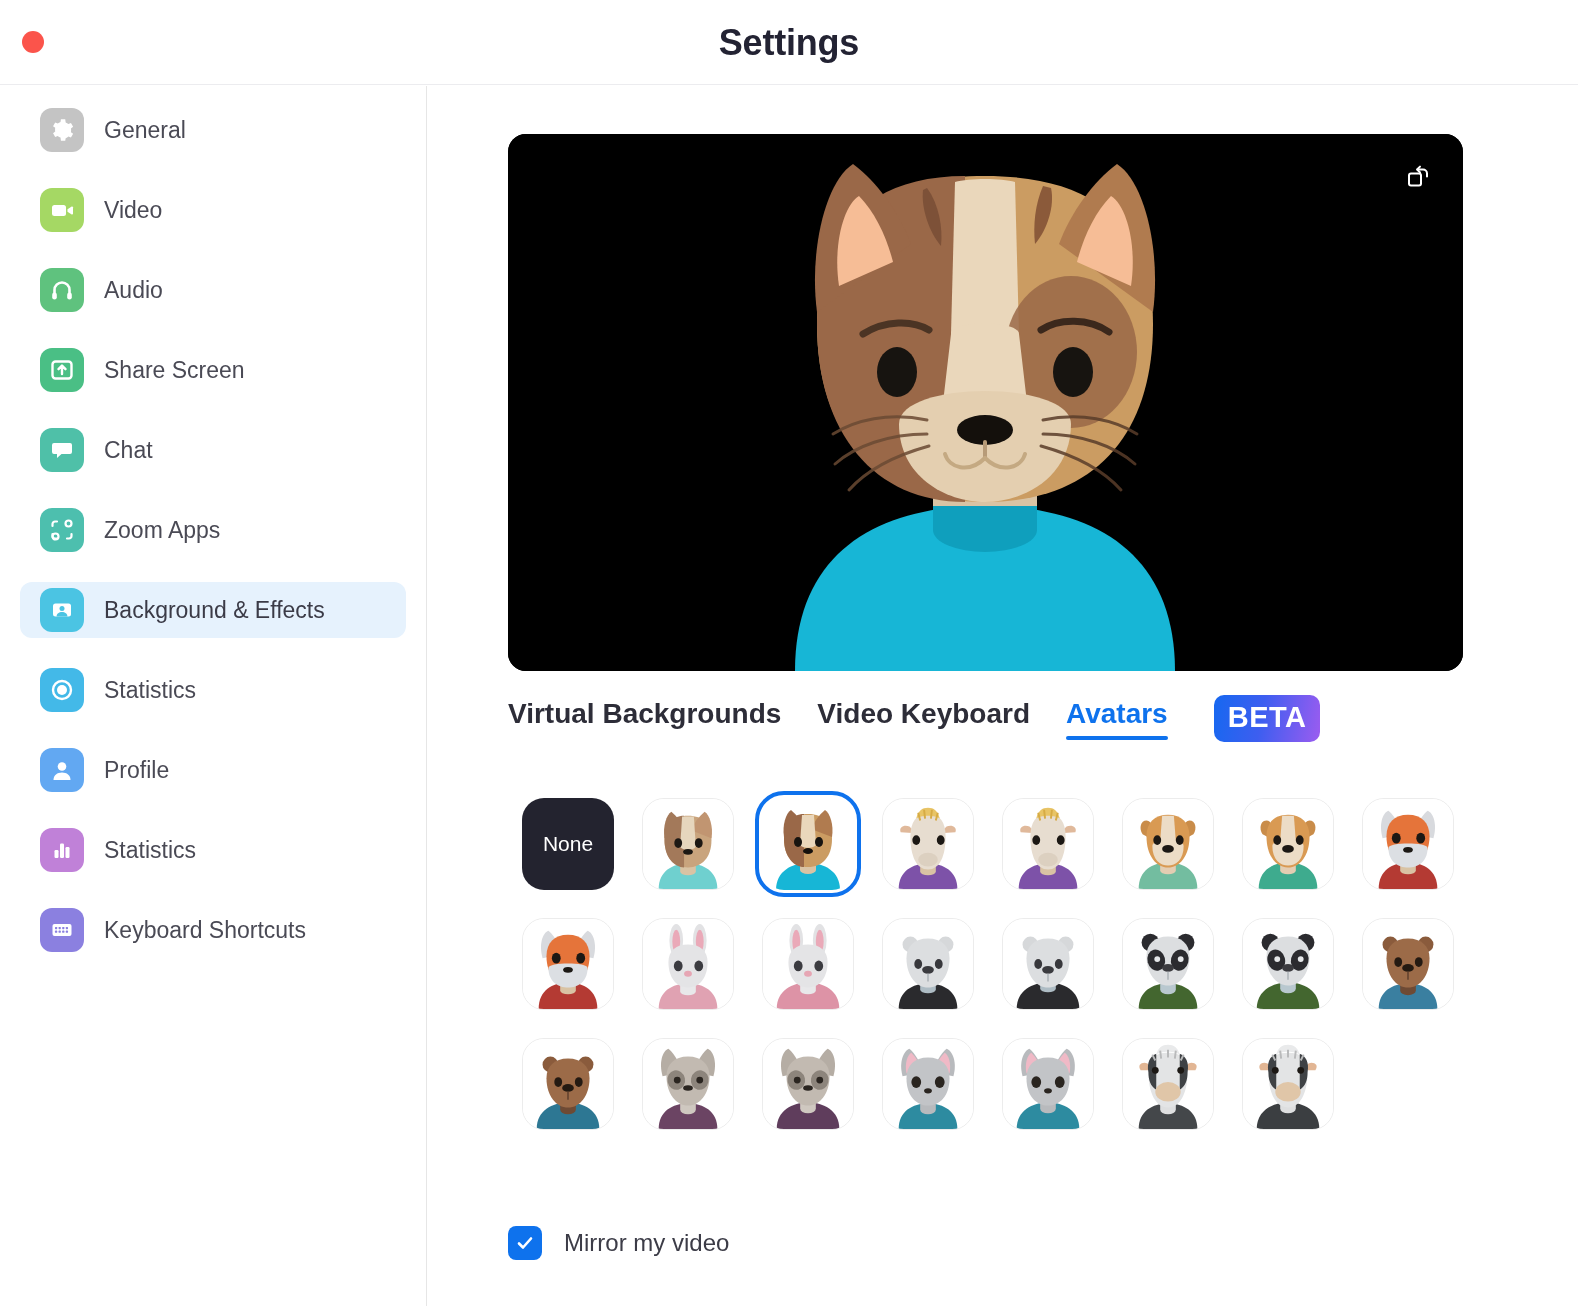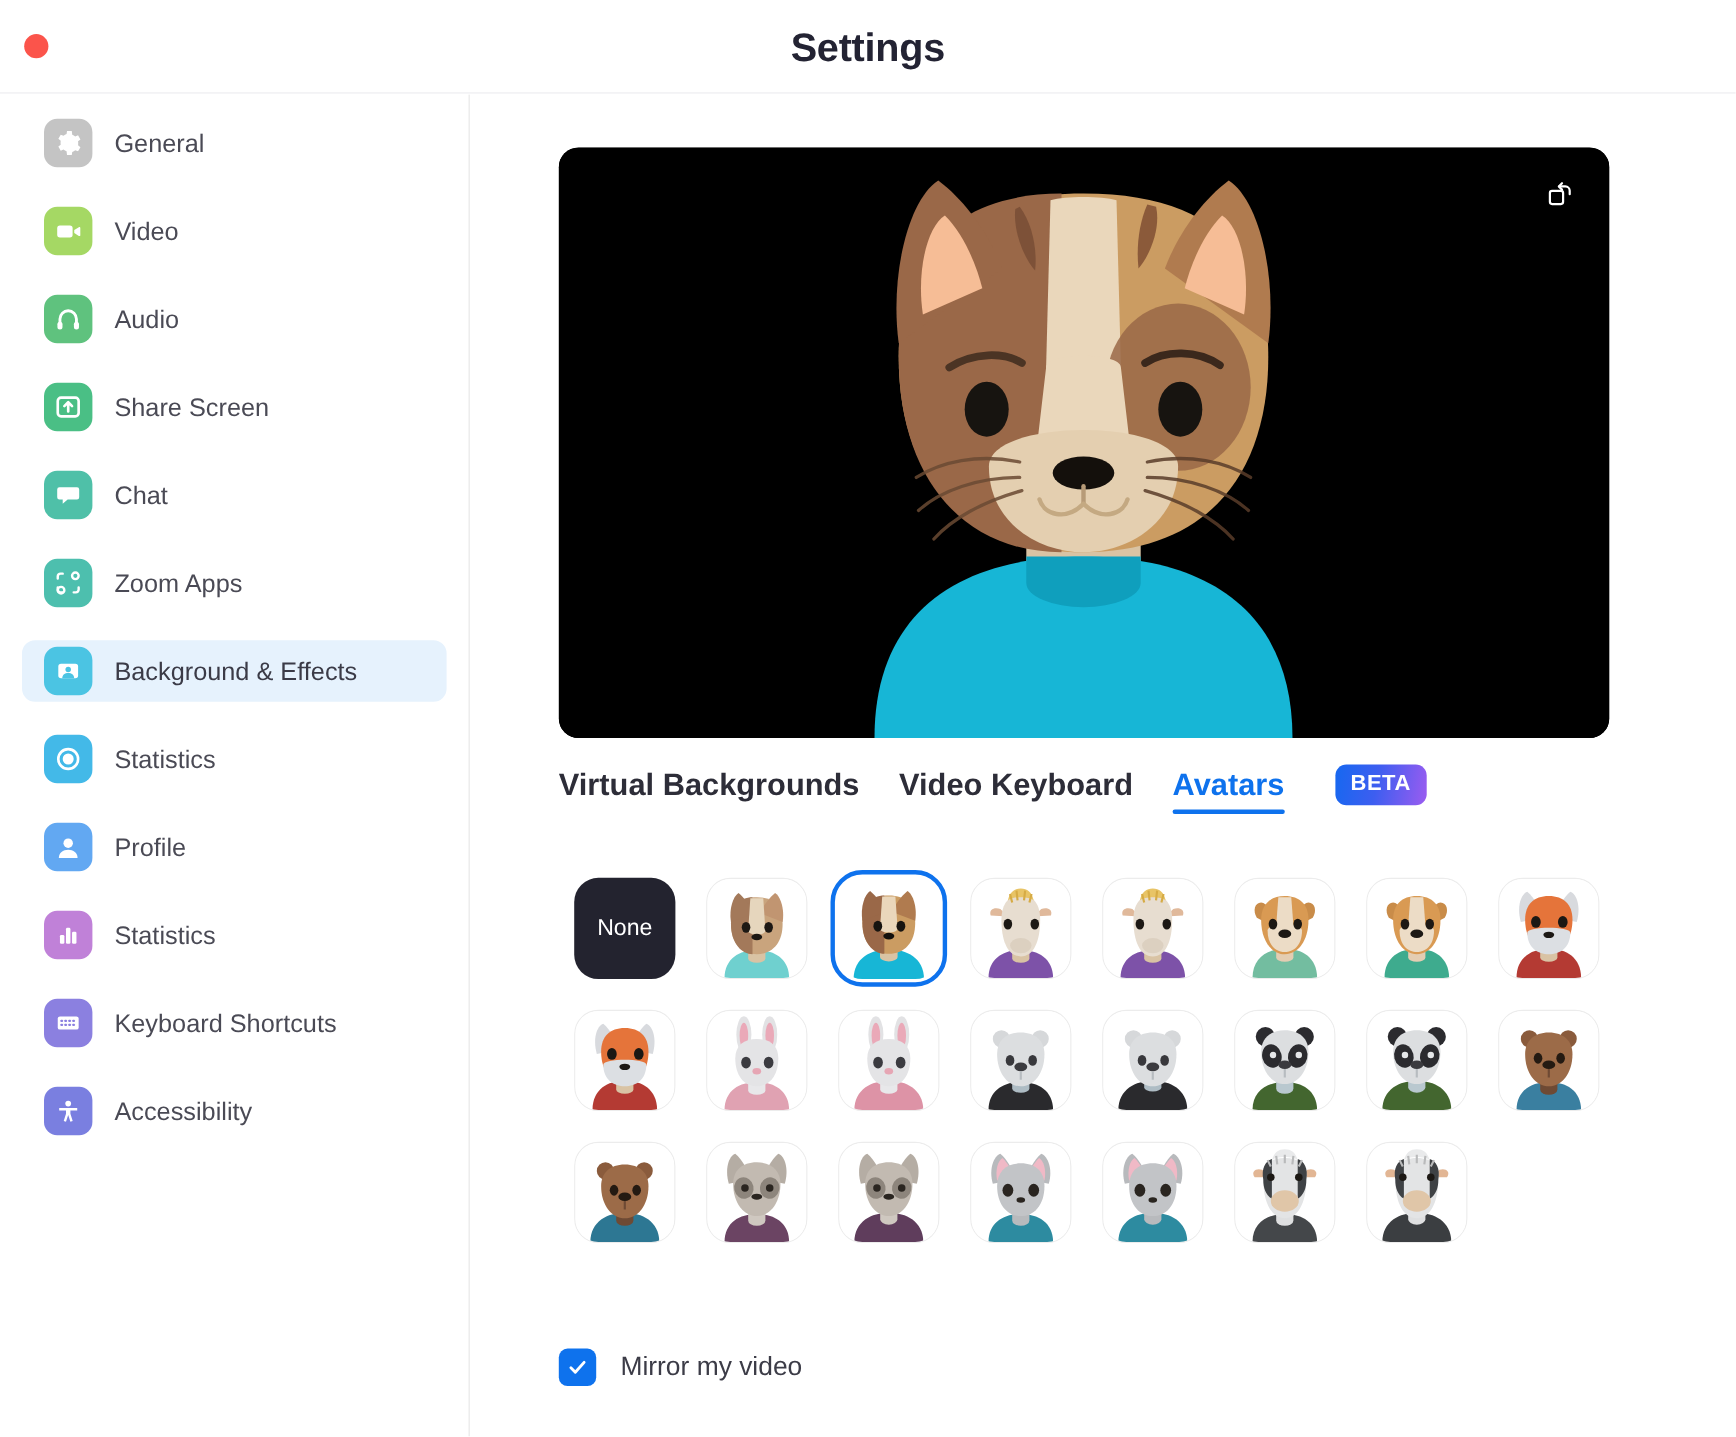--- a/index.html
+++ b/index.html
@@ -71,21 +71,21 @@
     padding-bottom: 10px; cursor: pointer; position: relative;
   }
   .tab.active { color: #0E72ED; }
   .tab.active::after {
     content: ""; position: absolute; left: 0; right: 0; bottom: 0;
     height: 4px; background: #0E72ED; border-radius: 2px;
   }
   .beta-badge {
     margin-left: 10px; padding: 6px 14px 8px 14px; border-radius: 10px;
     background: linear-gradient(100deg, #1668f0 0%, #3d5ef0 45%, #9b5cf0 100%);
-    color: #fff; font-size: 20px; font-weight: bold; letter-spacing: 0.5px;
+    color: #fff; font-size: 29px; font-weight: bold; letter-spacing: 0.5px;
     align-self: flex-start; margin-top: 2px;
   }
 
   
   .grid {
     position: absolute; left: 80px; top: 698px;
     width: 1000px;
     display: grid; grid-template-columns: repeat(8, 120px); row-gap: 0px;
   }
   .cell {
@@ -244,29 +244,20 @@
               <rect x="7" y="14.6" width="2.2" height="2.2" rx=".6"></rect>
               <rect x="10.6" y="14.6" width="2.2" height="2.2" rx=".6"></rect>
               <rect x="14.2" y="14.6" width="2.2" height="2.2" rx=".6"></rect>
               <rect x="17.8" y="14.6" width="2.2" height="2.2" rx=".6"></rect>
             </g>
           </svg>
       </span>
       <span class="nav-label">Keyboard Shortcuts</span>
     </div>
 
-    <div class="nav-item">
-      <span class="nav-icon" style="background:#7A7FE0">
-        <svg width="28" height="28" viewBox="0 0 28 28" fill="#fff">
-            <circle cx="14" cy="7.2" r="2.6"></circle>
-            <path d="M5.8 11.3h16.4v2.2H16v3.1l2.1 6.5-2.1.7-2-6.2-2 6.2-2.1-.7 2.1-6.5v-3.1H5.8z"></path>
-          </svg>
-      </span>
-      <span class="nav-label">Accessibility</span>
-    </div>
   </div>
 
   <div class="content">
 
     <div class="preview">
       <svg class="avatar-stage" viewBox="0 0 955 537" preserveAspectRatio="xMidYMax meet">
         <rect width="955" height="537" fill="#000"></rect>
         <g transform="translate(477,0)">
 
           <rect x="-52" y="300" width="104" height="90" fill="#d9c3a4"></rect>

